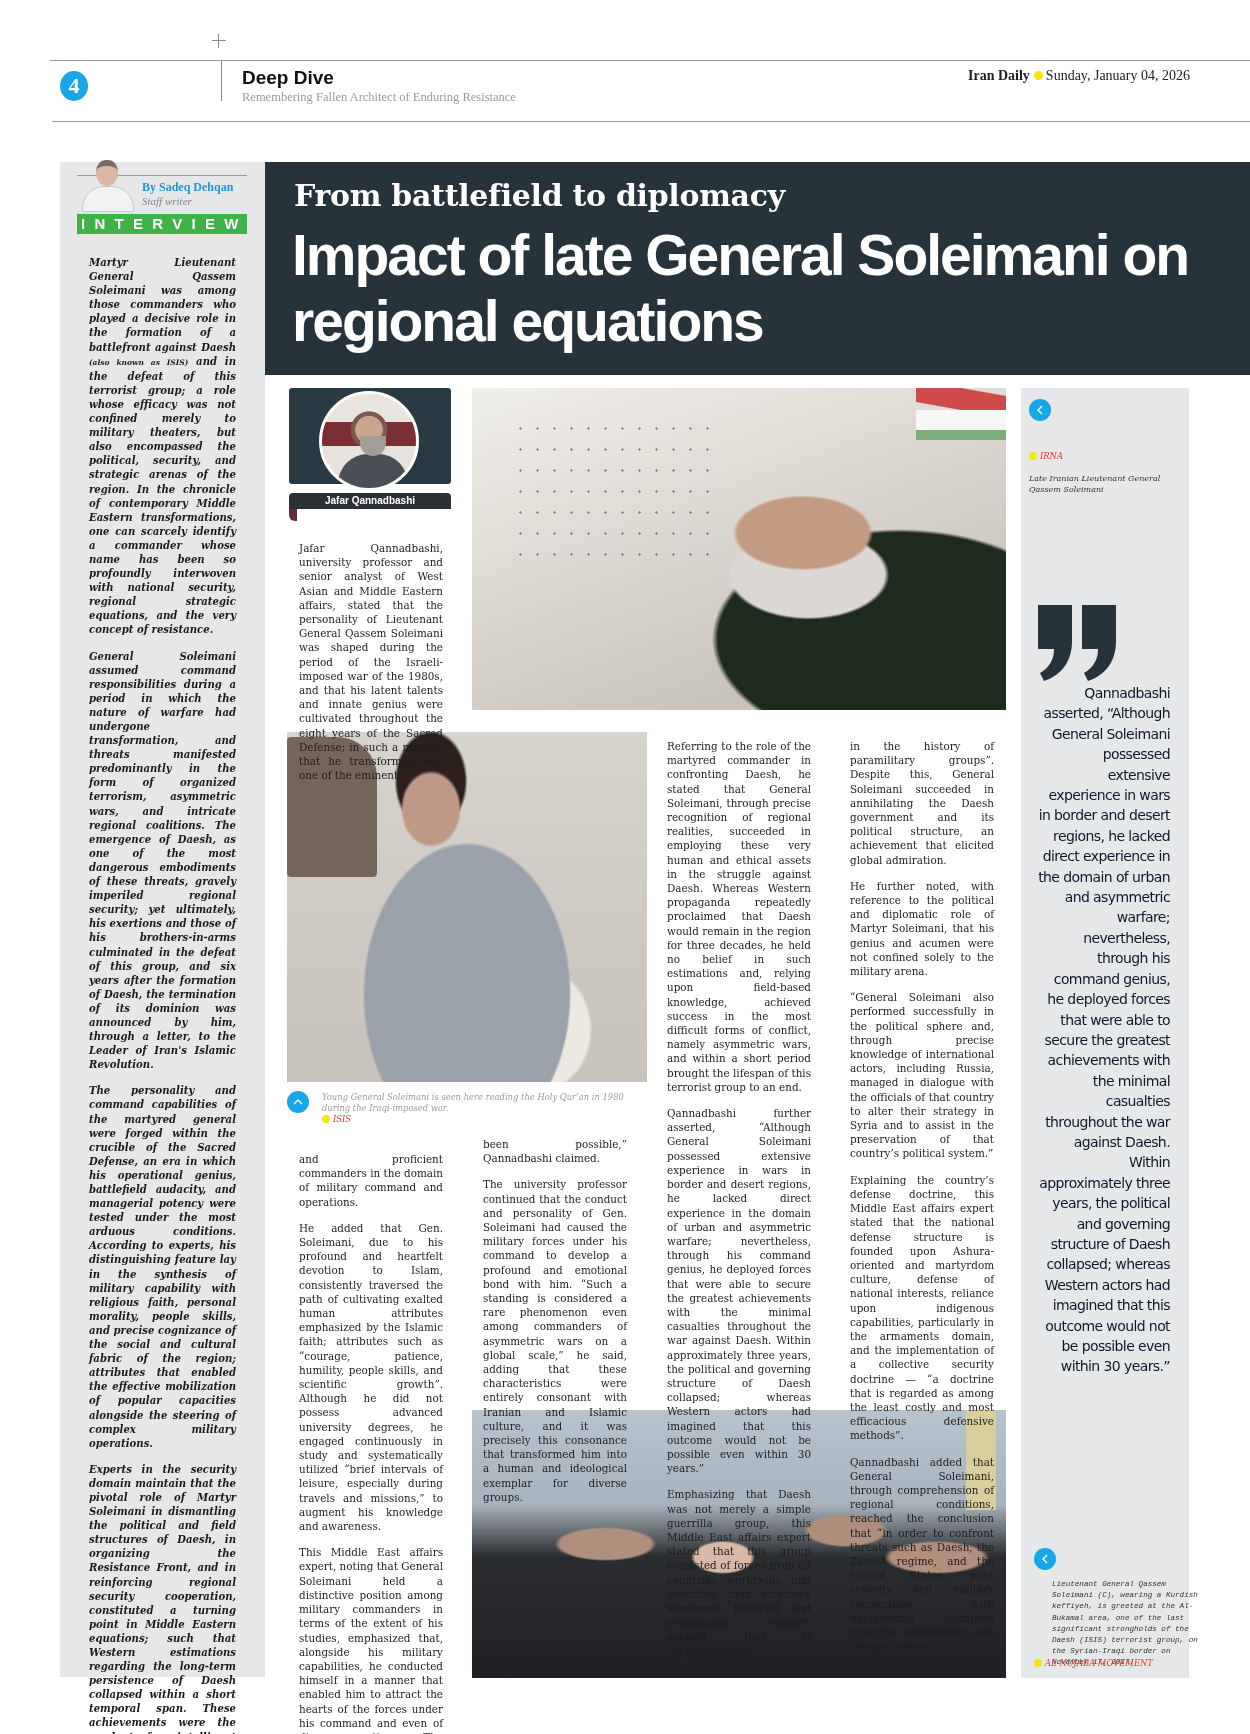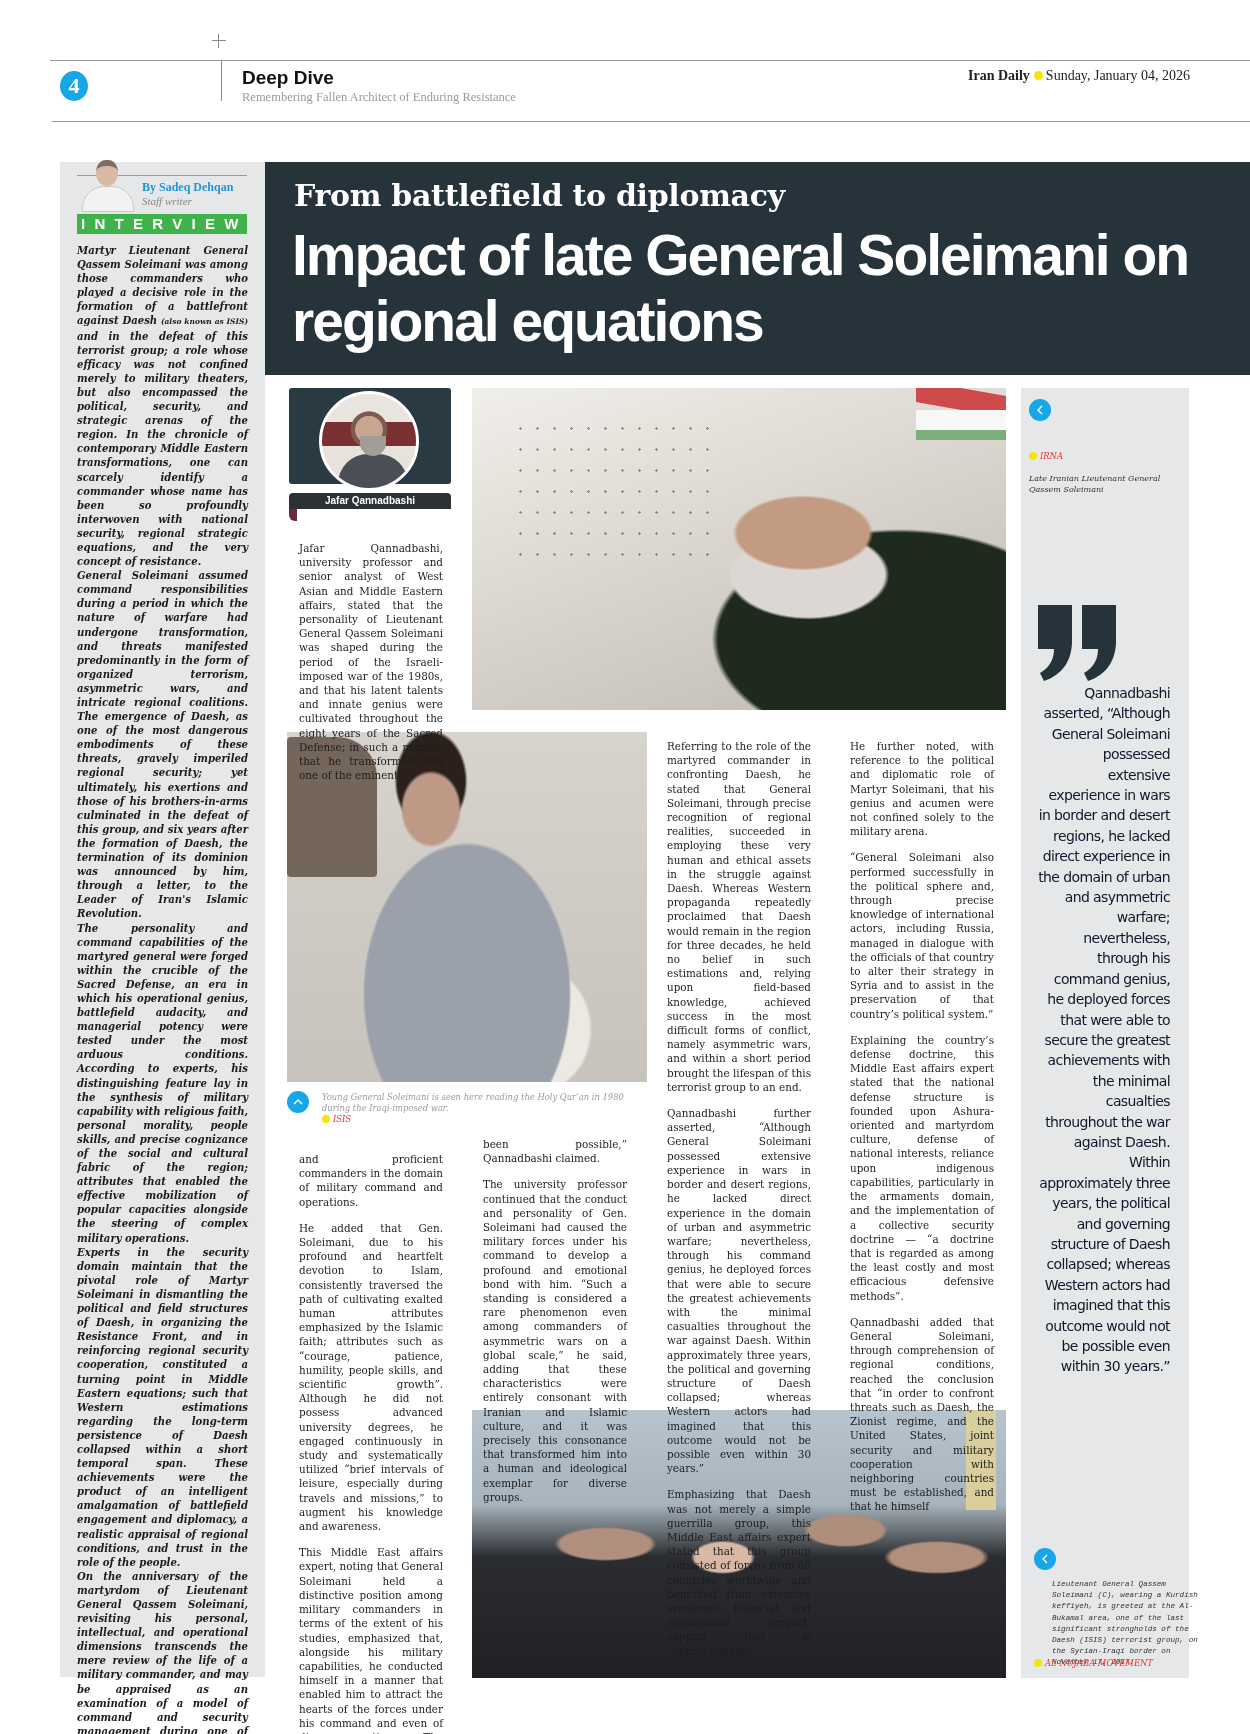--- a/index.html
+++ b/index.html
@@ -38,21 +38,21 @@
   .avatar-writer { position: absolute; left: 80px; top: 160px; width: 56px; height: 52px; }
   .avatar-writer .head { position: absolute; left: 16px; top: 0; width: 22px; height: 26px; border-radius: 45% 45% 50% 50%; background: #d9b9a3; border-top: 6px solid #7b6d66; }
   .avatar-writer .body { position: absolute; left: 2px; top: 26px; width: 52px; height: 26px; border-radius: 22px 22px 0 0; background: #f2f2f2; border: 1px solid #c9c9c9; }
   .byline { position: absolute; left: 142px; top: 180px; font-family: "Liberation Serif", serif; font-weight: bold; font-size: 12px; color: #1f96d3; }
   .role { position: absolute; left: 142px; top: 195px; font-family: "Liberation Serif", serif; font-style: italic; font-size: 11px; color: #888; }
   .interview-badge { position: absolute; left: 77px; top: 214px; width: 170px; height: 20px; background: #3fb24a;
     color: #fff; font-family: "Liberation Sans", sans-serif; font-weight: bold; font-size: 15px; letter-spacing: 9.3px;
     line-height: 20px; padding-left: 4px; }
   .intro { position: absolute; left: 77px; top: 244px; width: 171px; font-family: "DejaVu Serif", serif; font-style: italic;
     font-weight: bold; font-size: 10.1px; line-height: 14.1px; color: #1b1b1b; text-align: justify; hyphens: auto; }
-  .intro p { margin: 0; }
+  .intro p { margin: 12px; }
   .intro .small { font-size: 7.5px; font-weight: bold; }
 
   
   .portrait-card { position: absolute; left: 289px; top: 388px; width: 162px; height: 96px; background: #2a3a42; border-radius: 3px; }
   .portrait-circle { position: absolute; left: 319px; top: 391px; width: 100px; height: 100px; border-radius: 50%;
     border: 3px solid #fff; overflow: hidden; background: radial-gradient(circle at 50% 38%, #c9a48e 0 18%, #7a5b4d 19% 24%, transparent 25%),
     linear-gradient(180deg, #e9e4de 0 30%, #7a2f33 30% 55%, #e7e2dc 55% 100%); }
   .portrait-circle .suit { position: absolute; left: 16px; top: 60px; width: 70px; height: 50px; border-radius: 30px 30px 0 0; background: #4a4e55; }
   .portrait-circle .beard { position: absolute; left: 38px; top: 42px; width: 26px; height: 20px; border-radius: 0 0 13px 13px; background: #a39d97; }
   .name-plate { position: absolute; left: 289px; top: 493px; width: 162px; height: 16px; background: #2d3135;
@@ -192,20 +192,21 @@
 <div class="col col-b-bot">
   <p>been possible,” Qannadbashi claimed.</p>
   <p>The university professor continued that the conduct and personality of Gen. Soleimani had caused the military forces under his command to develop a profound and emotional bond with him. “Such a standing is considered a rare phenomenon even among commanders of asymmetric wars on a global scale,” he said, adding that these characteristics were entirely consonant with Iranian and Islamic culture, and it was precisely this consonance that transformed him into a human and ideological exemplar for diverse groups.</p>
 </div>
 <div class="col col-c">
   <p>Referring to the role of the martyred commander in confronting Daesh, he stated that General Soleimani, through precise recognition of regional realities, succeeded in employing these very human and ethical assets in the struggle against Daesh. Whereas Western propaganda repeatedly proclaimed that Daesh would remain in the region for three decades, he held no belief in such estimations and, relying upon field-based knowledge, achieved success in the most difficult forms of conflict, namely asymmetric wars, and within a short period brought the lifespan of this terrorist group to an end.</p>
   <p>Qannadbashi further asserted, “Although General Soleimani possessed extensive experience in wars in border and desert regions, he lacked direct experience in the domain of urban and asymmetric warfare; nevertheless, through his command genius, he deployed forces that were able to secure the greatest achievements with the minimal casualties throughout the war against Daesh. Within approximately three years, the political and governing structure of Daesh collapsed; whereas Western actors had imagined that this outcome would not be possible even within 30 years.”</p>
   <p>Emphasizing that Daesh was not merely a simple guerrilla group, this Middle East affairs expert stated that this group consisted of forces from 88 countries worldwide and benefited from extensive armament, financial, and propaganda support; support that is “unprecedented</p>
 </div>
 <div class="col col-d">
+  <p>in the history of paramilitary groups”. Despite this, General Soleimani succeeded in annihilating the Daesh government and its political structure, an achievement that elicited global admiration.</p>
   <p>He further noted, with reference to the political and diplomatic role of Martyr Soleimani, that his genius and acumen were not confined solely to the military arena.</p>
   <p>“General Soleimani also performed successfully in the political sphere and, through precise knowledge of international actors, including Russia, managed in dialogue with the officials of that country to alter their strategy in Syria and to assist in the preservation of that country’s political system.”</p>
   <p>Explaining the country’s defense doctrine, this Middle East affairs expert stated that the national defense structure is founded upon Ashura-oriented and martyrdom culture, defense of national interests, reliance upon indigenous capabilities, particularly in the armaments domain, and the implementation of a collective security doctrine — “a doctrine that is regarded as among the least costly and most efficacious defensive methods”.</p>
   <p>Qannadbashi added that General Soleimani, through comprehension of regional conditions, reached the conclusion that “in order to confront threats such as Daesh, the Zionist regime, and the United States, joint security and military cooperation with neighboring countries must be established, and that he himself</p>
 </div>
 
 <div class="right-rail"></div>
 <div class="nav-circle rail-btn-top">
   <svg width="12" height="12" viewBox="0 0 12 12">
       <polyline points="8,2 4,6 8,10" fill="none" stroke="#fff" stroke-width="1.4"></polyline>

